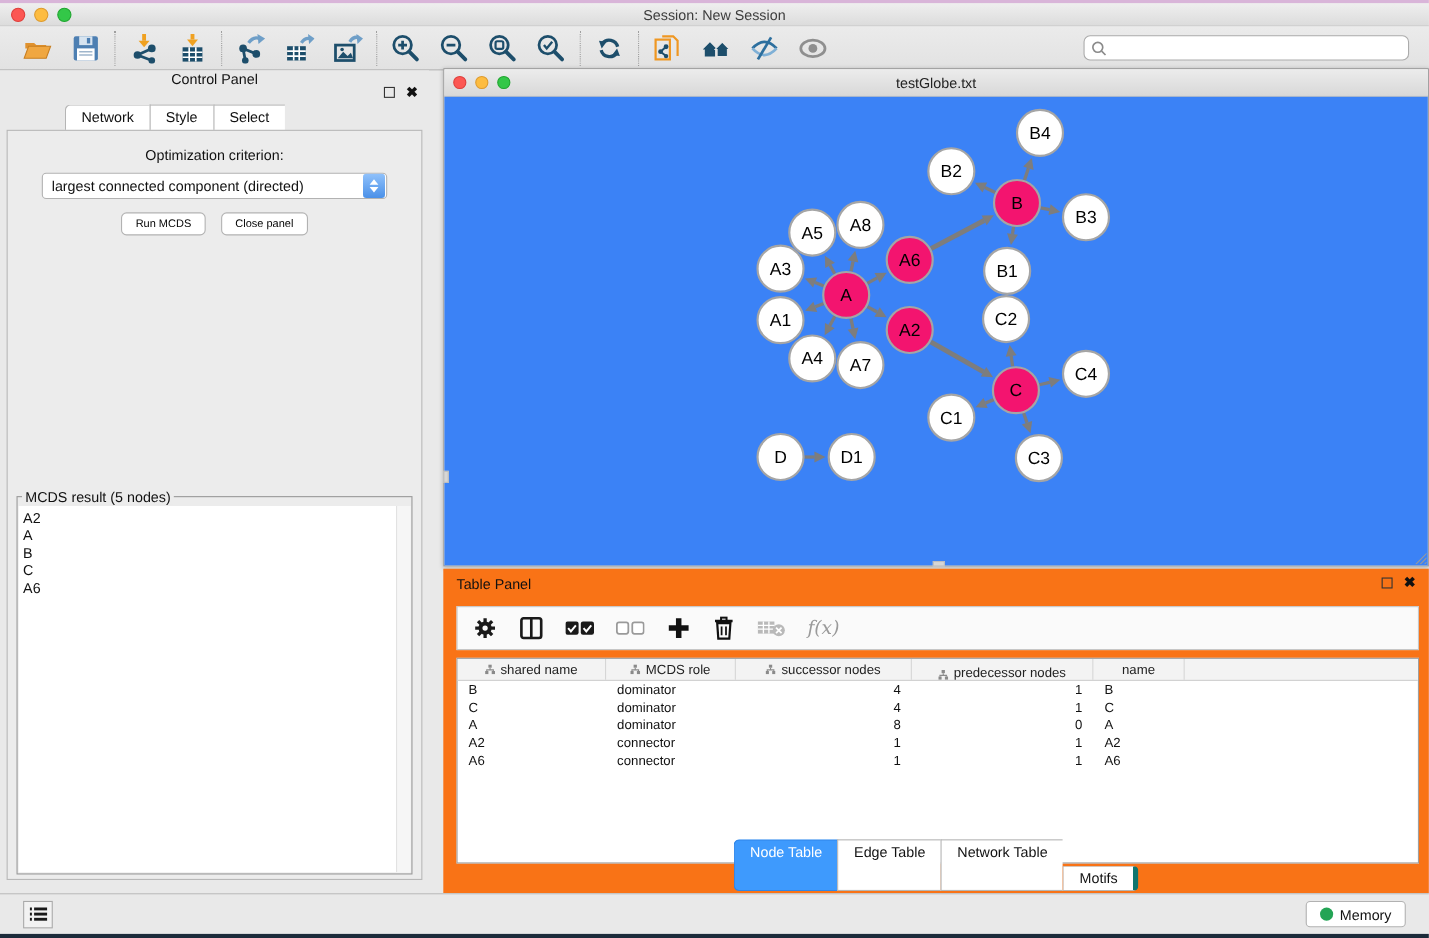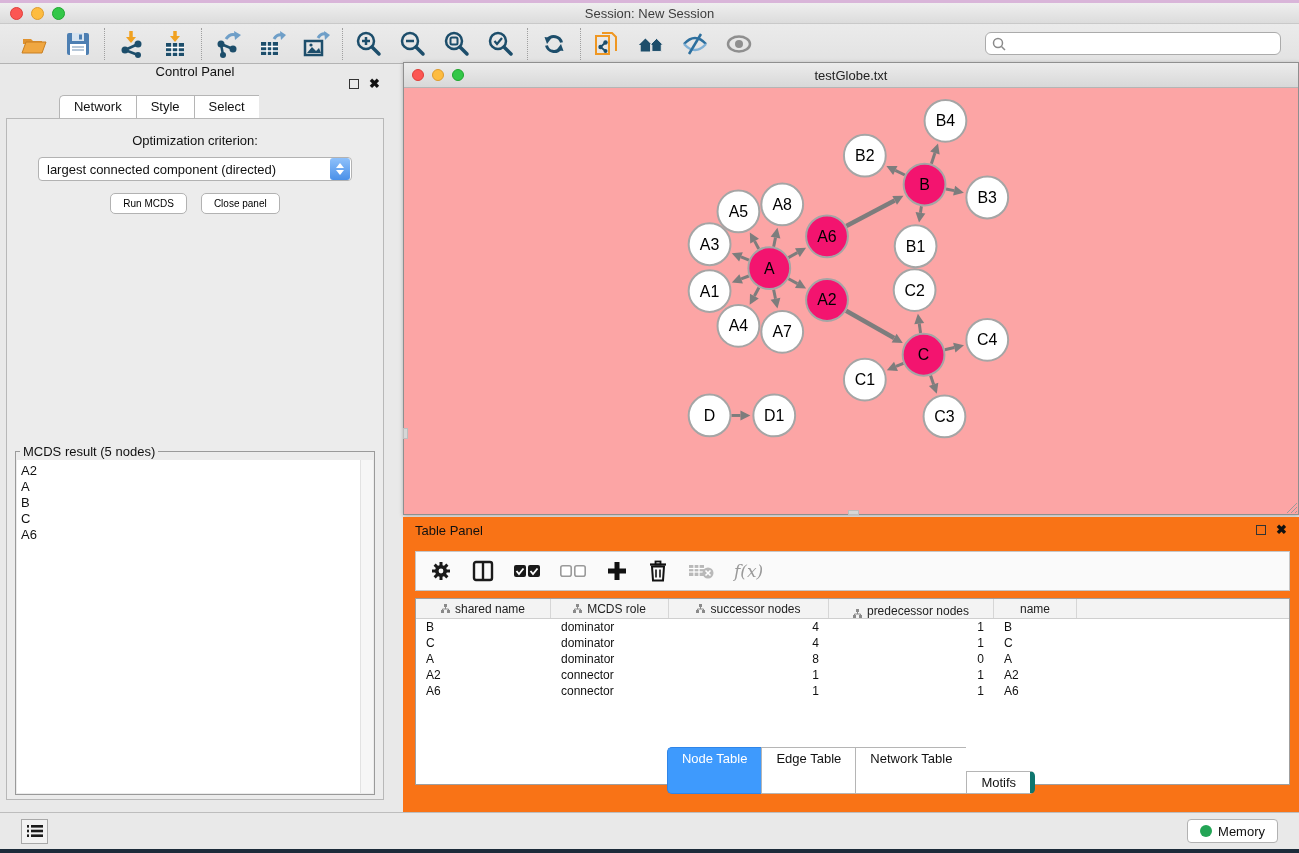--- a/index.html
+++ b/index.html
@@ -85,21 +85,21 @@
 
   
   #network-window { left:403px; top:62px; width:896px; height:453px;
     border:1px solid #8f8f8f; background:#fff; box-shadow:0 1px 4px rgba(0,0,0,.25);padding-left:40px; }
   #nw-titlebar { position:absolute; left:0; top:0; width:100%; height:25px;
     background:linear-gradient(#ececec,#d8d8d8); border-bottom:1px solid #b5b5b5;
     display:flex; align-items:center; }
   #nw-titlebar .lights { margin-left:8px; }
   #nw-titlebar .light { width:12px; height:12px; }
   #nw-title { position:absolute; left:0; right:0; text-align:center; font-size:13px; color:#222; }
-  #graph-area { position:absolute; left:0; top:25px; right:0; bottom:0; background:#fca5a5; }
+  #graph-area { position:absolute; left:0; top:25px; right:0; bottom:0; background:#3b82f6; }
   #graph-svg { width:100%; height:100%; }
   .resize-grip { position:absolute; right:1px; bottom:1px; width:14px; height:14px; cursor:nwse-resize; }
   .pane-handle { position:absolute; background:#d6d6d6; border:1px solid #bdbdbd; }
 
   
   #table-panel { left:403px; top:517px; width:896px; height:295px; background:#f97316; }
   #tp-header { position:absolute; left:0; top:0; width:100%; height:26px;
     display:flex; align-items:center; padding:0 12px; }
   #tp-toolbar { position:absolute; left:12px; right:9px; top:34px; height:40px;
     background:#fafafa; border:1px solid #c6c6c6; display:flex; align-items:center; gap:20px; padding:0 14px; }
@@ -108,21 +108,21 @@
 
   #tp-tablewrap { position:absolute; left:12px; right:9px; top:81px; bottom:27px;
     background:#fff; border:1px solid #9f9f9f; overflow:hidden; }
   #grid-header { display:flex; height:20px; background:#f3f3f3; border-bottom:1px solid #cfcfcf; }
   .th { display:flex; align-items:center; justify-content:center; gap:5px;
     border-right:1px solid #d6d6d6; font-size:12px; color:#222; cursor:pointer; }
   .tr { display:flex; height:16px; align-items:center; cursor:pointer; }
   .td { font-size:12px; padding:0 10px; white-space:nowrap; overflow:hidden; }
   .td.num { text-align:right; }
 
-  #tp-tabs { position:absolute; bottom:18px; left:0; width:100%; }
+  #tp-tabs { position:absolute; bottom:2px; left:0; width:100%; }
 
   
   #status-bar { left:0; top:812px; width:1299px; height:37px; background:#e9e9e9;
     border-top:1px solid #bdbdbd; display:flex; align-items:center; padding:0 21px; }
   #list-btn { width:27px; height:25px; background:#f2f2f2; border:1px solid #a9a9a9;
     display:flex; align-items:center; justify-content:center; cursor:pointer; }
   #memory-btn { margin-left:auto; height:24px; background:#fff; border:1px solid #b2b2b2;
     border-radius:4px; display:flex; align-items:center; gap:6px; padding:0 12px; cursor:pointer; }
   #memory-dot { width:12px; height:12px; border-radius:50%; background:#23a455; }
   #memory-label { font-size:13px; }

